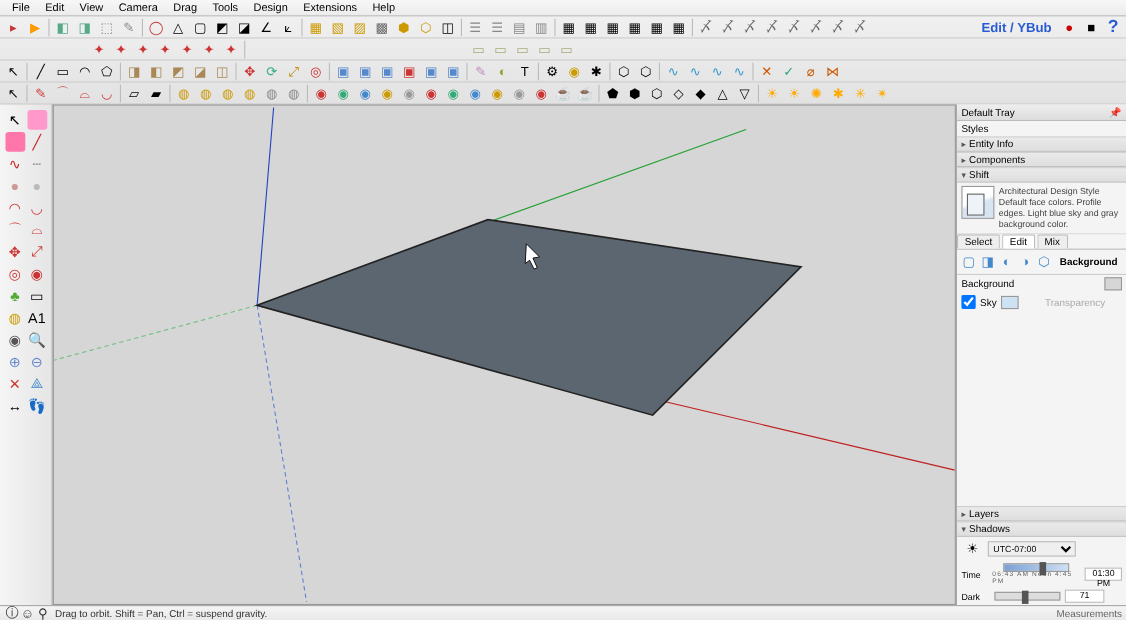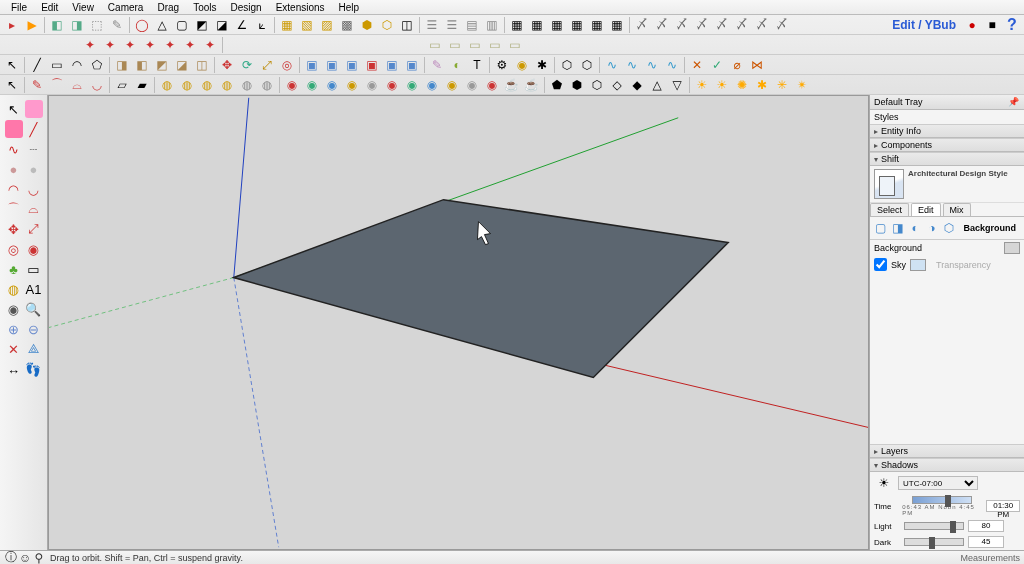--- a/index.html
+++ b/index.html
@@ -282,21 +282,22 @@
    <span>Styles</span>
   </div>
 
   <div class="accordion-head">Entity Info</div>
   <div class="accordion-head">Components</div>
   <div class="accordion-head open">Shift</div>
 
   <div class="style-box">
    <div class="style-thumb"></div>
    <div class="style-desc">
-    <div style="font-weight:bold">Architectural Design Style</div>
+    <div style="font-weight:normal">Architectural Design Style</div>
+    <div>Default face colors. Profile edges. Light blue sky and gray background color.</div>
    </div>
   </div>
   <div class="style-tabs">
    <span>Select</span>
    <span class="active">Edit</span>
    <span>Mix</span>
   </div>
   <div class="tray-row" style="border-bottom:1px solid #ccc">
    <span class="tool-icon" style="color:#48c">▢</span>
    <span class="tool-icon" style="color:#48c">◨</span>
@@ -306,21 +307,21 @@
    <div class="section-label" style="flex:1">Background</div>
   </div>
   <div class="tray-row">
    <span>Background</span>
    <div class="color-swatch" style="background:#d6d6d6;margin-left:auto"></div>
   </div>
   <div class="tray-row">
    <input type="checkbox" checked="" style="">
    <span>Sky</span>
    <div class="color-swatch" style="background:#cfe2f3"></div>
-   <span style="color:#aaa;margin-left:6px">Transparency</span>
+   <span style="color:#aaa;margin-left:20px">Transparency</span>
   </div>
 
   <div style="flex:1"></div>
 
   <div class="accordion-head">Layers</div>
   <div class="accordion-head open">Shadows</div>
   <div class="shadow-ctrl">
    <span class="tool-icon">☀</span>
    <select class="timezone">
     <option>UTC-07:00</option>
@@ -330,32 +331,25 @@
    <label>Time</label>
    <div style="display:flex;flex-direction:column;align-items:center">
      <div class="mini-slider">
             <div class="thumb" style="left:55%"></div>
           </div>
      <div style="font-size:6px;color:#666;letter-spacing:1px">06:43 AM  Noon  4:45 PM</div>
    </div>
    <span class="val-box">01:30 PM</span>
   </div>
   <div class="shadow-ctrl">
-   <label>Light</label>
-   <div class="mini-slider" style="background:#ddd">
-          <div class="thumb" style="left:78%"></div>
-        </div>
-   <span class="val-box">80</span>
-  </div>
-  <div class="shadow-ctrl">
    <label>Dark</label>
    <div class="mini-slider" style="background:#ddd">
           <div class="thumb" style="left:42%"></div>
         </div>
-   <span class="val-box">45</span>
+   <span class="val-box">71</span>
   </div>
  </div>
 </div>
 
 <div class="statusbar">
  <span class="tool-icon" style="width:12px;height:12px">ⓘ</span>
  <span class="tool-icon" style="width:12px;height:12px">☺</span>
  <span class="tool-icon" style="width:12px;height:12px">⚲</span>
  <span style="margin-left:4px">Drag to orbit. Shift = Pan, Ctrl = suspend gravity.</span>
  <span class="right">Measurements</span>

